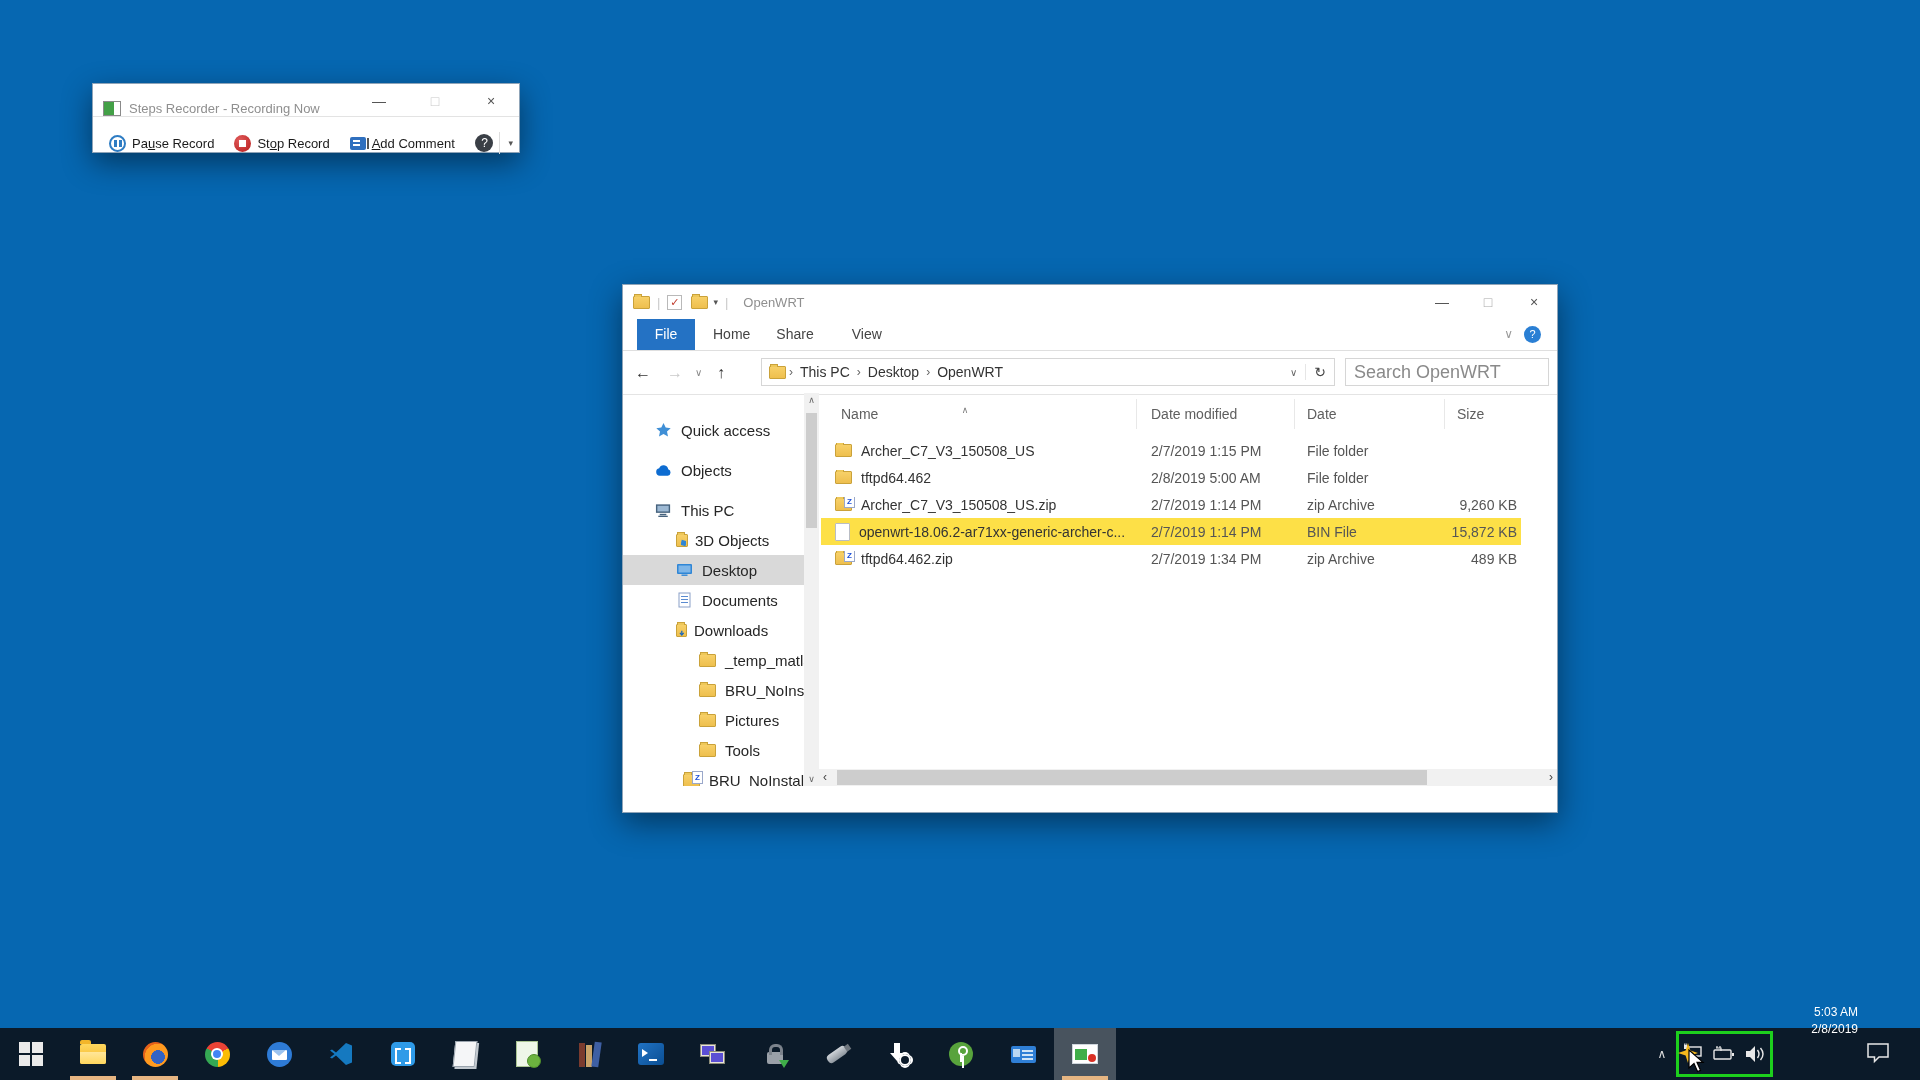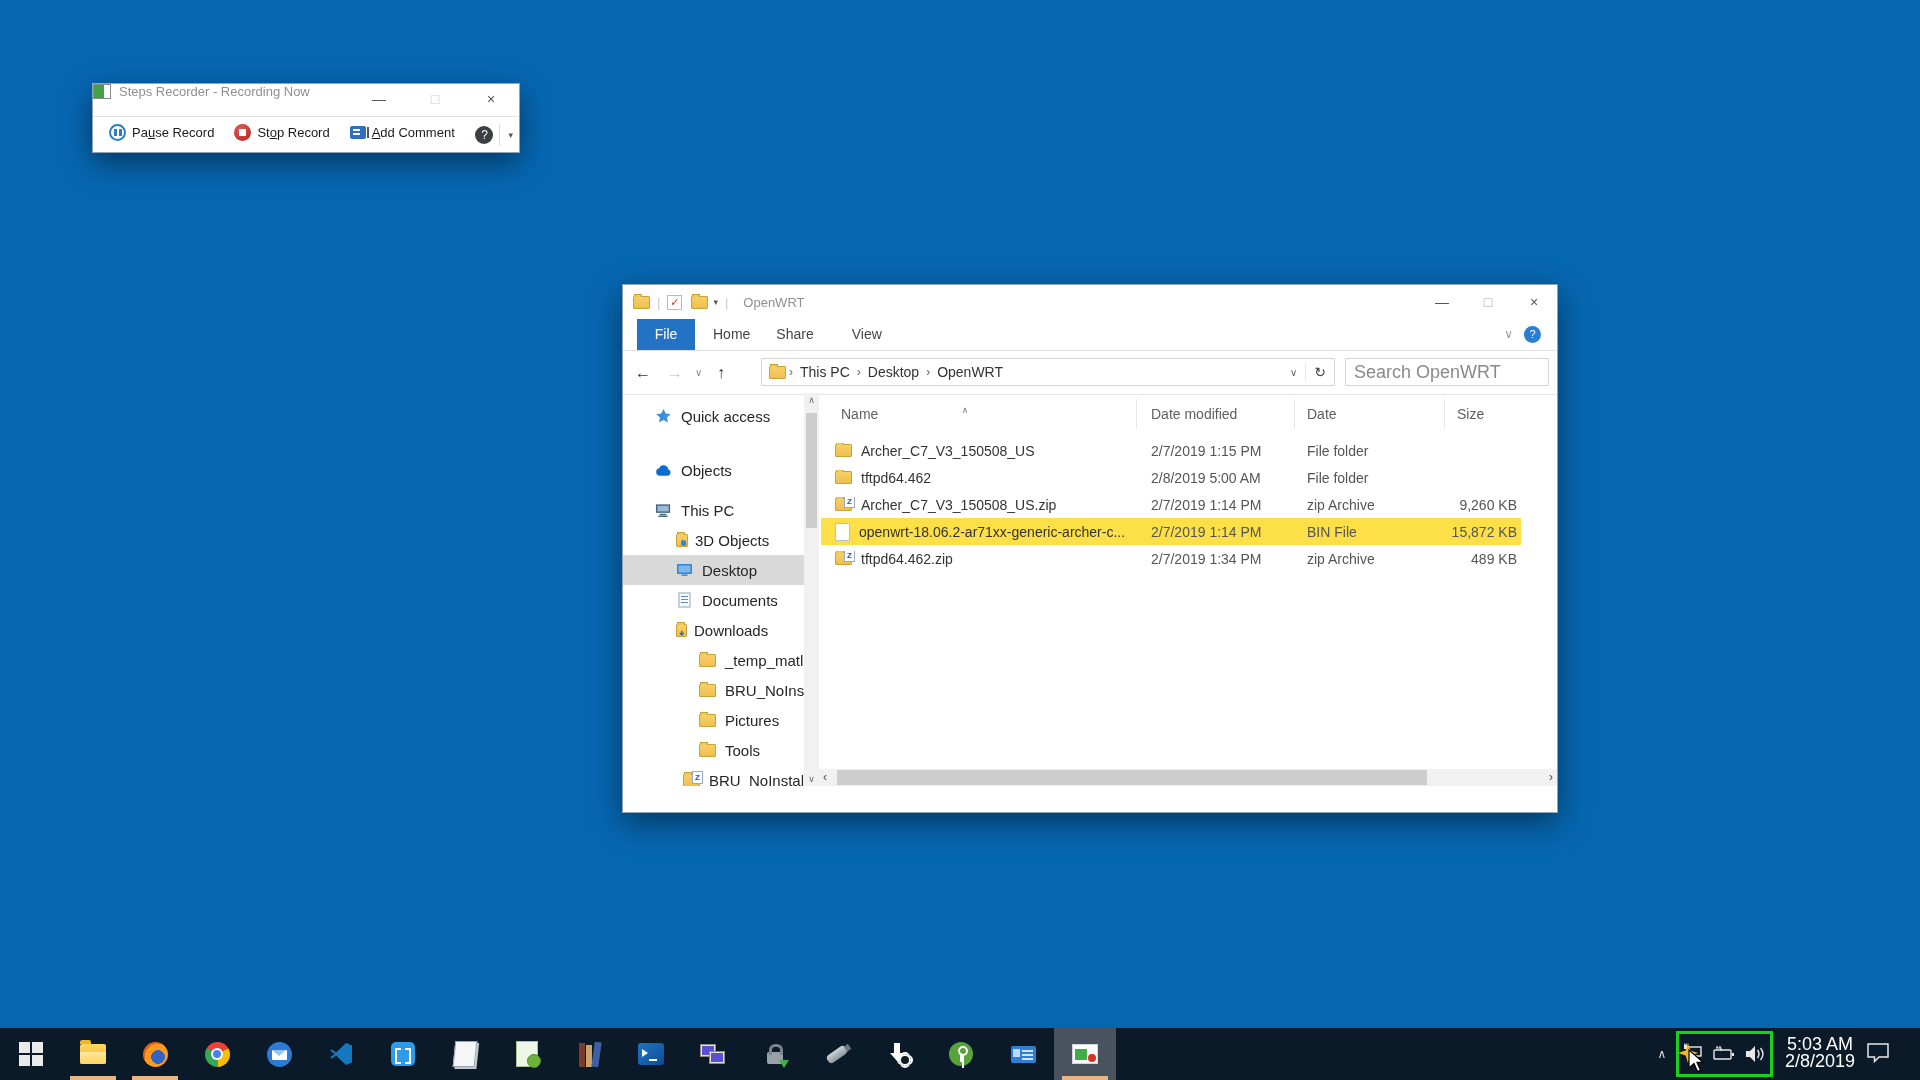--- a/index.html
+++ b/index.html
@@ -4,25 +4,25 @@
 <style>
   html,body{margin:0;padding:0;width:1920px;height:1080px;overflow:hidden;
     font-family:"Liberation Sans","DejaVu Sans",sans-serif;}
   .desktop{position:absolute;inset:0;background:#0667b1;}
   .abs{position:absolute;}
   .win{position:absolute;background:#fff;border:1px solid #8fa4b8;
     box-shadow:0 10px 30px rgba(0,0,0,.45);box-sizing:border-box;}
   .flex{display:flex;align-items:center;}
 
   
-  .sr-title{height:32px;display:flex;align-items:flex-start;color:#8f8f8f;font-size:13px;}
+  .sr-title{height:32px;display:flex;align-items:flex-end;padding-left:10px;color:#8f8f8f;font-size:13px;}
   .sr-appicon{width:16px;height:13px;border:1px solid #8a8a8a;background:linear-gradient(90deg,#43a047 0 60%,#fff 60%);margin-right:8px;}
   .capbtn{width:56px;height:30px;text-align:center;line-height:30px;font-size:14px;color:#555;}
   .cap-dis{color:#c9c9c9;}
-  .sr-toolbar{height:36px;border-top:1px solid #e3e3e3;display:flex;padding:0 6px;font-size:13px;color:#1b1b1b;}
+  .sr-toolbar{height:36px;border-top:1px solid #e3e3e3;display:flex;align-items:center;padding:8px 6px;font-size:13px;color:#1b1b1b;}
   .sr-btn{display:flex;align-items:center;gap:6px;padding:0 10px;height:30px;}
   .u{text-decoration:underline;}
   .ic-pause{width:17px;height:17px;border-radius:50%;border:2px solid #2e7cc3;background:#fff;box-sizing:border-box;position:relative;}
   .ic-pause::before,.ic-pause::after{content:"";position:absolute;top:3px;width:3px;height:7px;background:#2e7cc3;}
   .ic-pause::before{left:3px}.ic-pause::after{left:8px}
   .ic-stop{width:17px;height:17px;border-radius:50%;background:radial-gradient(circle at 35% 30%,#e05a5a,#b71c1c);position:relative;}
   .ic-stop::before{content:"";position:absolute;left:5px;top:5px;width:7px;height:7px;background:#fff;}
   .ic-comment{width:16px;height:13px;background:#2f6fbe;border-radius:2px;position:relative;}
   .ic-comment::before{content:"";position:absolute;left:3px;top:3px;right:6px;height:2px;background:#fff;box-shadow:0 4px 0 #fff;}
   .ic-comment::after{content:"";position:absolute;right:-3px;top:1px;width:2px;height:11px;background:#555;}
@@ -88,21 +88,21 @@
   .vb-img{position:absolute;inset:4px 4px;background:#7fb2e2;border:1px solid #4f7db0;}
 
   
   .sicon{width:17px;height:17px;display:inline-flex;align-items:center;justify-content:center;}
 
   
   .taskbar{position:absolute;left:0;top:1028px;width:1920px;height:52px;background:#0b1a29;display:flex;}
   .tb-btn{width:62px;height:52px;display:flex;align-items:center;justify-content:center;position:relative;}
   .tb-active{background:rgba(255,255,255,.25);}
   .runline{position:absolute;bottom:0;left:8px;right:8px;height:4px;background:#e6b582;}
-  .clock{color:#fff;font-size:18px;text-align:center;line-height:17px;position:absolute;left:1782px;top:1036px;width:76px;}
+  .clock{color:#fff;font-size:12px;text-align:right;line-height:17px;position:absolute;left:1782px;top:1004px;width:76px;}
   .traychev{position:absolute;left:1650px;top:1028px;width:24px;height:52px;color:#ddd;font-size:12px;text-align:center;line-height:52px;}
   .greenbox{position:absolute;left:1676px;top:1031px;width:97px;height:46px;border:3px solid #1dcf1d;box-sizing:border-box;}
   .trayicons{position:absolute;left:1679px;top:1034px;width:91px;height:40px;display:flex;align-items:center;justify-content:space-around;}
   .ac{position:absolute;left:1866px;top:1042px;}
 
   
   .ti{width:26px;height:26px;position:relative;display:flex;align-items:center;justify-content:center;}
   .ti-firefox{border-radius:50%;background:radial-gradient(circle at 60% 60%,#3363c4 0 32%,#ff9a1f 33% 62%,#e6611a 63% 100%);width:25px;height:25px;}
   .ti-chrome{border-radius:50%;width:25px;height:25px;background:conic-gradient(from -60deg,#ea4335 0 120deg,#fbbc05 0 240deg,#34a853 0 360deg);position:relative;}
   .ti-chrome::before{content:"";position:absolute;left:6.5px;top:6.5px;width:12px;height:12px;border-radius:50%;background:#fff;}
@@ -236,21 +236,21 @@
         <svg width="14" height="14" viewBox="0 0 14 14" style="margin-right:7px">
             <circle cx="6" cy="6" r="4" fill="none" stroke="#555" stroke-width="1.4"></circle>
             <line x1="9" y1="9" x2="13" y2="13" stroke="#555" stroke-width="1.4"></line>
           </svg>
       </div>
     </div>
 
     <div class="ex-content">
 
       <div class="ex-side">
-        <div class="siderow" style="top:8px">
+        <div class="siderow" style="top:22px">
           <span class="sicon" style="margin-left:32px">
               <svg width="17" height="17" viewBox="0 0 17 17">
                 <path d="M8.5 1l2.2 4.6 5 .6-3.7 3.4 1 5-4.5-2.5L4 14.6l1-5L1.3 6.2l5-.6z" fill="#3f8fd6"></path>
               </svg>
             </span>
           <span class="lbl">Quick access</span>
         </div>
         <div class="siderow" style="top:62px">
           <span class="sicon" style="margin-left:32px">
               <svg width="18" height="13" viewBox="0 0 18 13">

